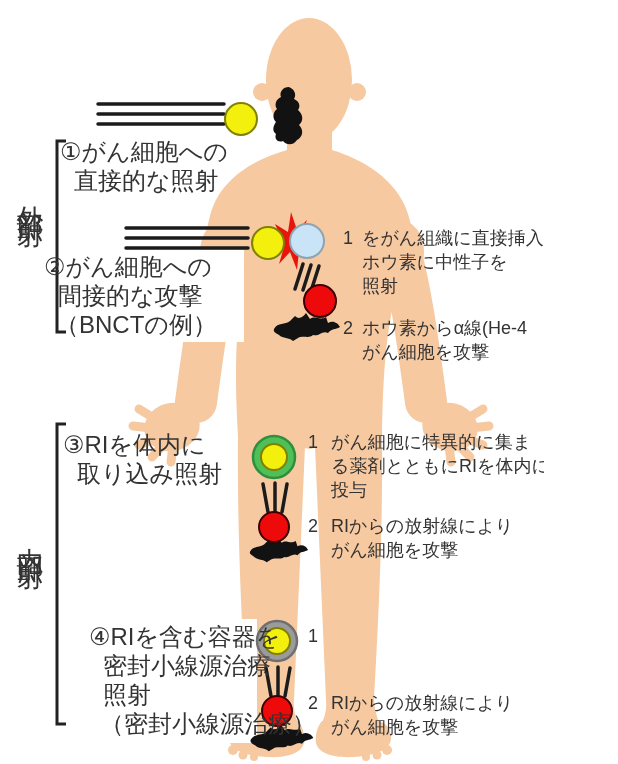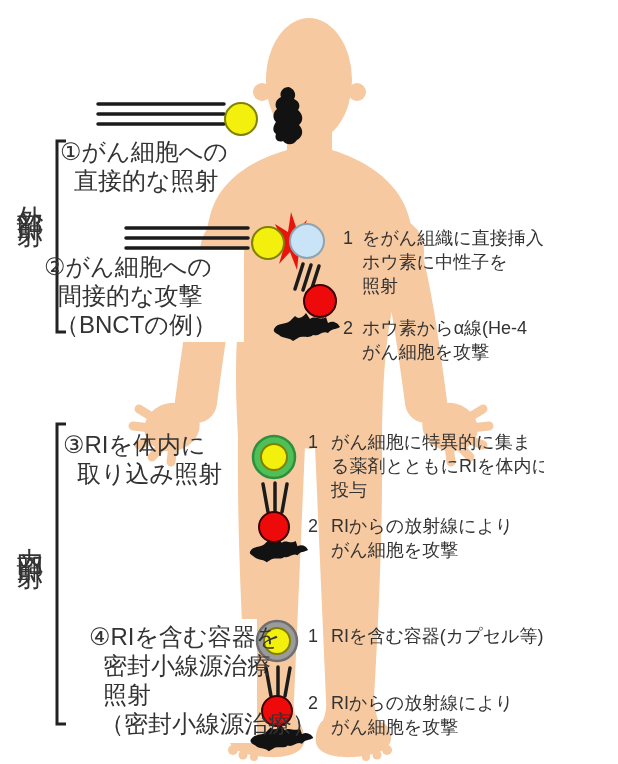--- a/index.html
+++ b/index.html
@@ -183,21 +183,20 @@
   <div class="anno w23" style="left:308px;top:514px;">
     <div class="num">2</div>
     <div class="lines">
       <div>RIからの放射線により</div>
       <div>がん細胞を攻撃</div>
     </div>
   </div>
   <div class="anno w23" style="left:308px;top:624px;">
     <div class="num">1</div>
     <div class="lines">
-      <div>RIを含む容器(カプセル等)</div>
     </div>
   </div>
   <div class="anno w23" style="left:308px;top:691px;">
     <div class="num">2</div>
     <div class="lines">
       <div>RIからの放射線により</div>
       <div>がん細胞を攻撃</div>
     </div>
   </div>
 

